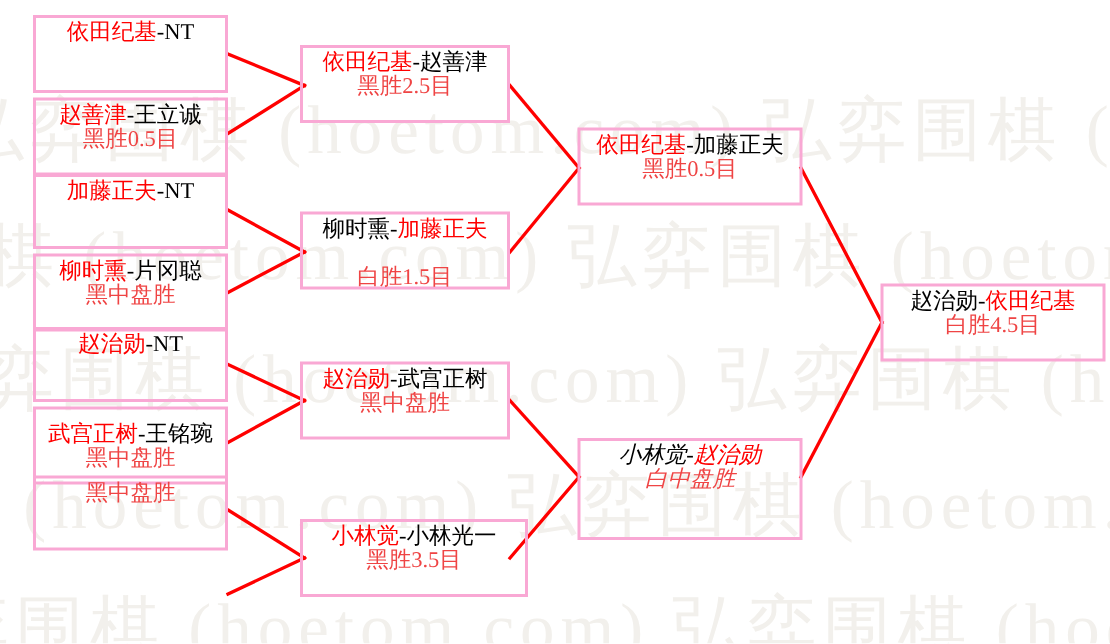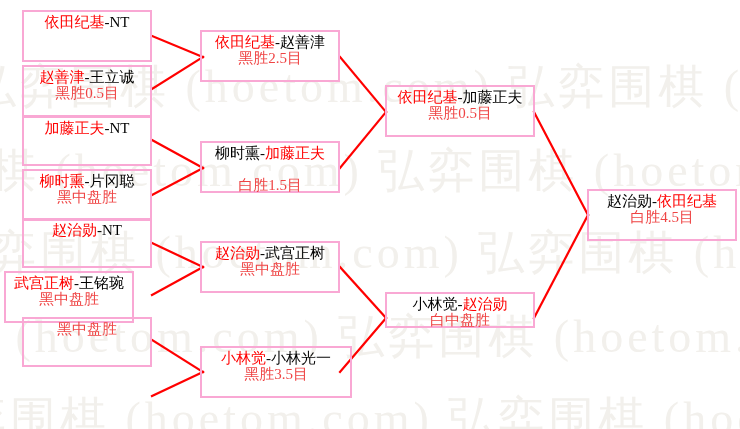--- a/index.html
+++ b/index.html
@@ -125,21 +125,21 @@
   <div class="box" style="left:22px;  top:169px; width:130px; height:52px;">
     <span class="ln"><span class="p-win">柳时熏</span><span class="sep">-</span><span class="p-lose">片冈聪</span></span>
     <span class="ln res">黑中盘胜</span>
   </div>
 
   <div class="box seed" style="left:22px;  top:218px; width:130px; height:50px;">
     <span class="ln"><span class="p-win">赵治勋</span><span class="sep">-</span><span class="p-lose">NT</span></span>
     <span class="ln res"></span>
   </div>
 
-  <div class="box" style="left:4px;  top:271px; width:130px; height:52px;">
+  <div class="box" style="left:22px;  top:271px; width:130px; height:52px;justify-content:center;">
     <span class="ln"><span class="p-win">武宫正树</span><span class="sep">-</span><span class="p-lose">王铭琬</span></span>
     <span class="ln res">黑中盘胜</span>
   </div>
 
   <div class="box" style="left:22px;  top:317px; width:130px; height:50px;">
     <span class="ln res">黑中盘胜</span>
   </div>
 
 
   <div class="box" style="left:200px; top:30px;  width:140px; height:52px;">
@@ -160,21 +160,21 @@
   <div class="box" style="left:200px; top:346px; width:152px; height:52px;">
     <span class="ln"><span class="p-win">小林觉</span><span class="sep">-</span><span class="p-lose">小林光一</span></span>
     <span class="ln res">黑胜3.5目</span>
   </div>
 
   <div class="box" style="left:385px; top:85px;  width:150px; height:52px;">
     <span class="ln"><span class="p-win">依田纪基</span><span class="sep">-</span><span class="p-lose">加藤正夫</span></span>
     <span class="ln res">黑胜0.5目</span>
   </div>
 
-  <div class="box" style="left:385px; top:292px; width:150px; height:36px;">
+  <div class="box" style="left:385px; top:292px; width:150px; height:68px;font-style:italic;">
     <span class="ln"><span class="p-lose">小林觉</span><span class="sep">-</span><span class="p-win">赵治勋</span></span>
     <span class="ln res">白中盘胜</span>
   </div>
 
   <div class="box" style="left:587px; top:189px; width:150px; height:52px;">
     <span class="ln"><span class="p-lose">赵治勋</span><span class="sep">-</span><span class="p-win">依田纪基</span></span>
     <span class="ln res">白胜4.5目</span>
   </div>
 
 </div>

